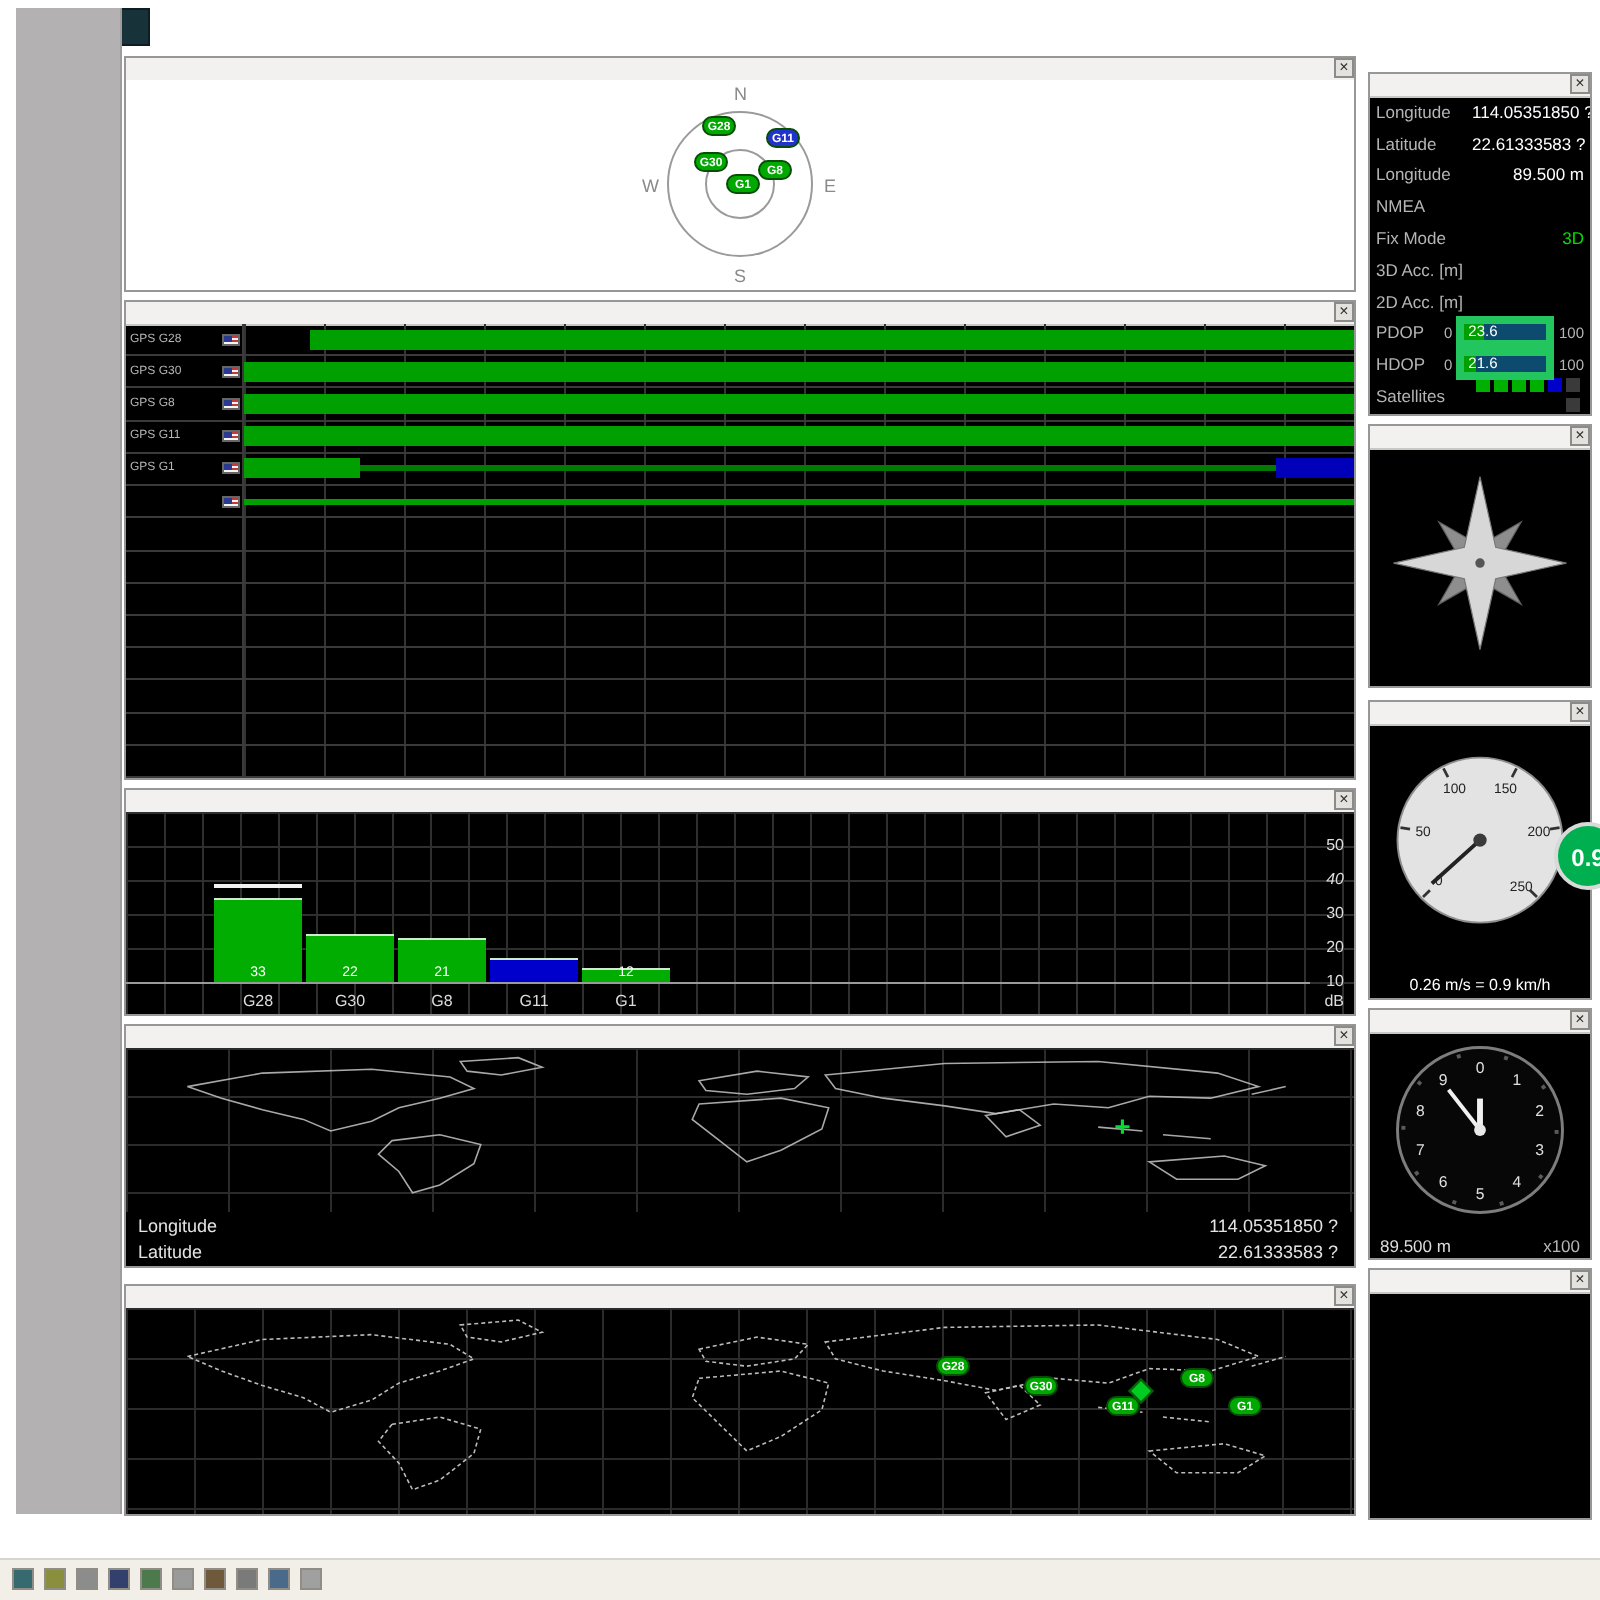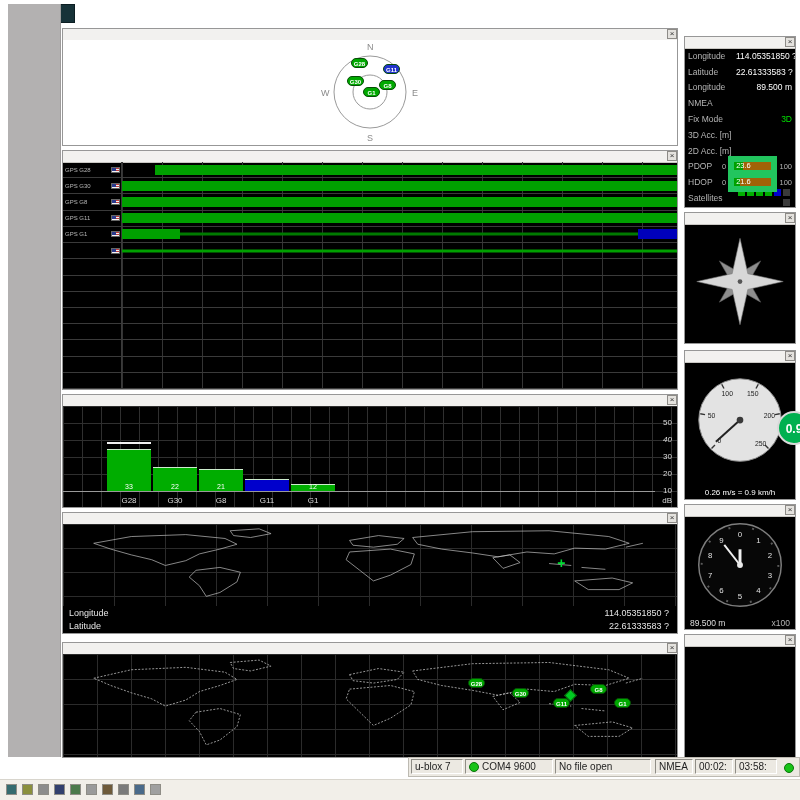--- a/index.html
+++ b/index.html
@@ -61,21 +61,21 @@
   .mrow{position:absolute;left:0;right:0;height:13px;display:flex;justify-content:space-between;
         align-items:center;padding:0 8px 0 6px;color:#e4e4e4;font-size:9px;}
   .diamond{position:absolute;width:7px;height:7px;background:#00cc22;border:1px solid #065e06;transform:rotate(45deg);}
 
   
   .inf-row{display:flex;height:15.8px;align-items:center;font-size:8.5px;padding:0 3px;box-sizing:border-box;}
   .inf-label{color:#b5b5b5;flex:0 0 48px;white-space:nowrap;}
   .inf-val{flex:1;text-align:right;color:#fff;white-space:nowrap;}
   .inf-val.fix{color:#00e000;}
   .dop-min,.dop-max{color:#b5b5b5;font-size:7.5px;}
-  .dop-bar{position:relative;flex:1;height:8px;margin:16px 2px;border:6px solid #22c55e;background:#a16207;}
+  .dop-bar{position:relative;flex:1;height:8px;margin:16px 2px;border:4px solid #22c55e;background:#0c4a6e;}
   .dop-fill{position:absolute;left:0;top:0;bottom:0;background:#00a000;}
   .dop-txt{position:absolute;left:2px;top:-1px;color:#fff;font-size:7.5px;white-space:nowrap;}
   .sq{display:inline-block;width:7px;height:7px;margin-right:2px;}
 
   
   .gauge-caption{position:absolute;left:0;right:0;bottom:2px;text-align:center;color:#fff;font-size:8px;}
   #speed-badge{position:absolute;left:777px;top:411px;width:34px;height:34px;border-radius:50%;
                border:2px solid #d9d9d9;color:#fff;font-size:12px;font-weight:bold;text-align:center;
                line-height:32px;box-sizing:border-box;z-index:9;}
   .alti-foot{position:absolute;left:0;right:0;bottom:1px;display:flex;justify-content:space-between;
@@ -453,42 +453,20 @@
   </div>
 
   <div class="panel" style="left:684px;top:634px;width:112px;height:126px;">
     <div class="panel-hd">
       <div class="x-btn">×</div>
     </div>
   </div>
 
   <div id="speed-badge" style="background: rgb(0, 176, 80);">0.9</div>
 
-  <div id="statusbar">
-    <div class="seg" style="left:2px;width:52px;">
-      <span>u-blox 7</span>
-    </div>
-    <div class="seg" style="left:56px;width:88px;">
-      <span class="led"></span>
-      <span>COM4 9600</span>
-    </div>
-    <div class="seg" style="left:146px;width:96px;">
-      <span>No file open</span>
-    </div>
-    <div class="seg" style="left:246px;width:38px;">
-      <span>NMEA</span>
-    </div>
-    <div class="seg" style="left:286px;width:38px;">
-      <span>00:02:</span>
-    </div>
-    <div class="seg" style="left:326px;width:42px;">
-      <span>03:58:</span>
-    </div>
-    <span class="led" style="position:absolute;left:375px;top:5px;"></span>
-  </div>
 
   <div id="bottom-strip">
       <div class="mini-icon" style="left: 6px; background: rgb(53, 107, 111);"></div>
       <div class="mini-icon" style="left: 22px; background: rgb(138, 143, 61);"></div>
       <div class="mini-icon" style="left: 38px; background: rgb(140, 140, 140);"></div>
       <div class="mini-icon" style="left: 54px; background: rgb(51, 64, 110);"></div>
       <div class="mini-icon" style="left: 70px; background: rgb(76, 122, 76);"></div>
       <div class="mini-icon" style="left: 86px; background: rgb(154, 154, 154);"></div>
       <div class="mini-icon" style="left: 102px; background: rgb(110, 90, 58);"></div>
       <div class="mini-icon" style="left: 118px; background: rgb(122, 122, 122);"></div>

